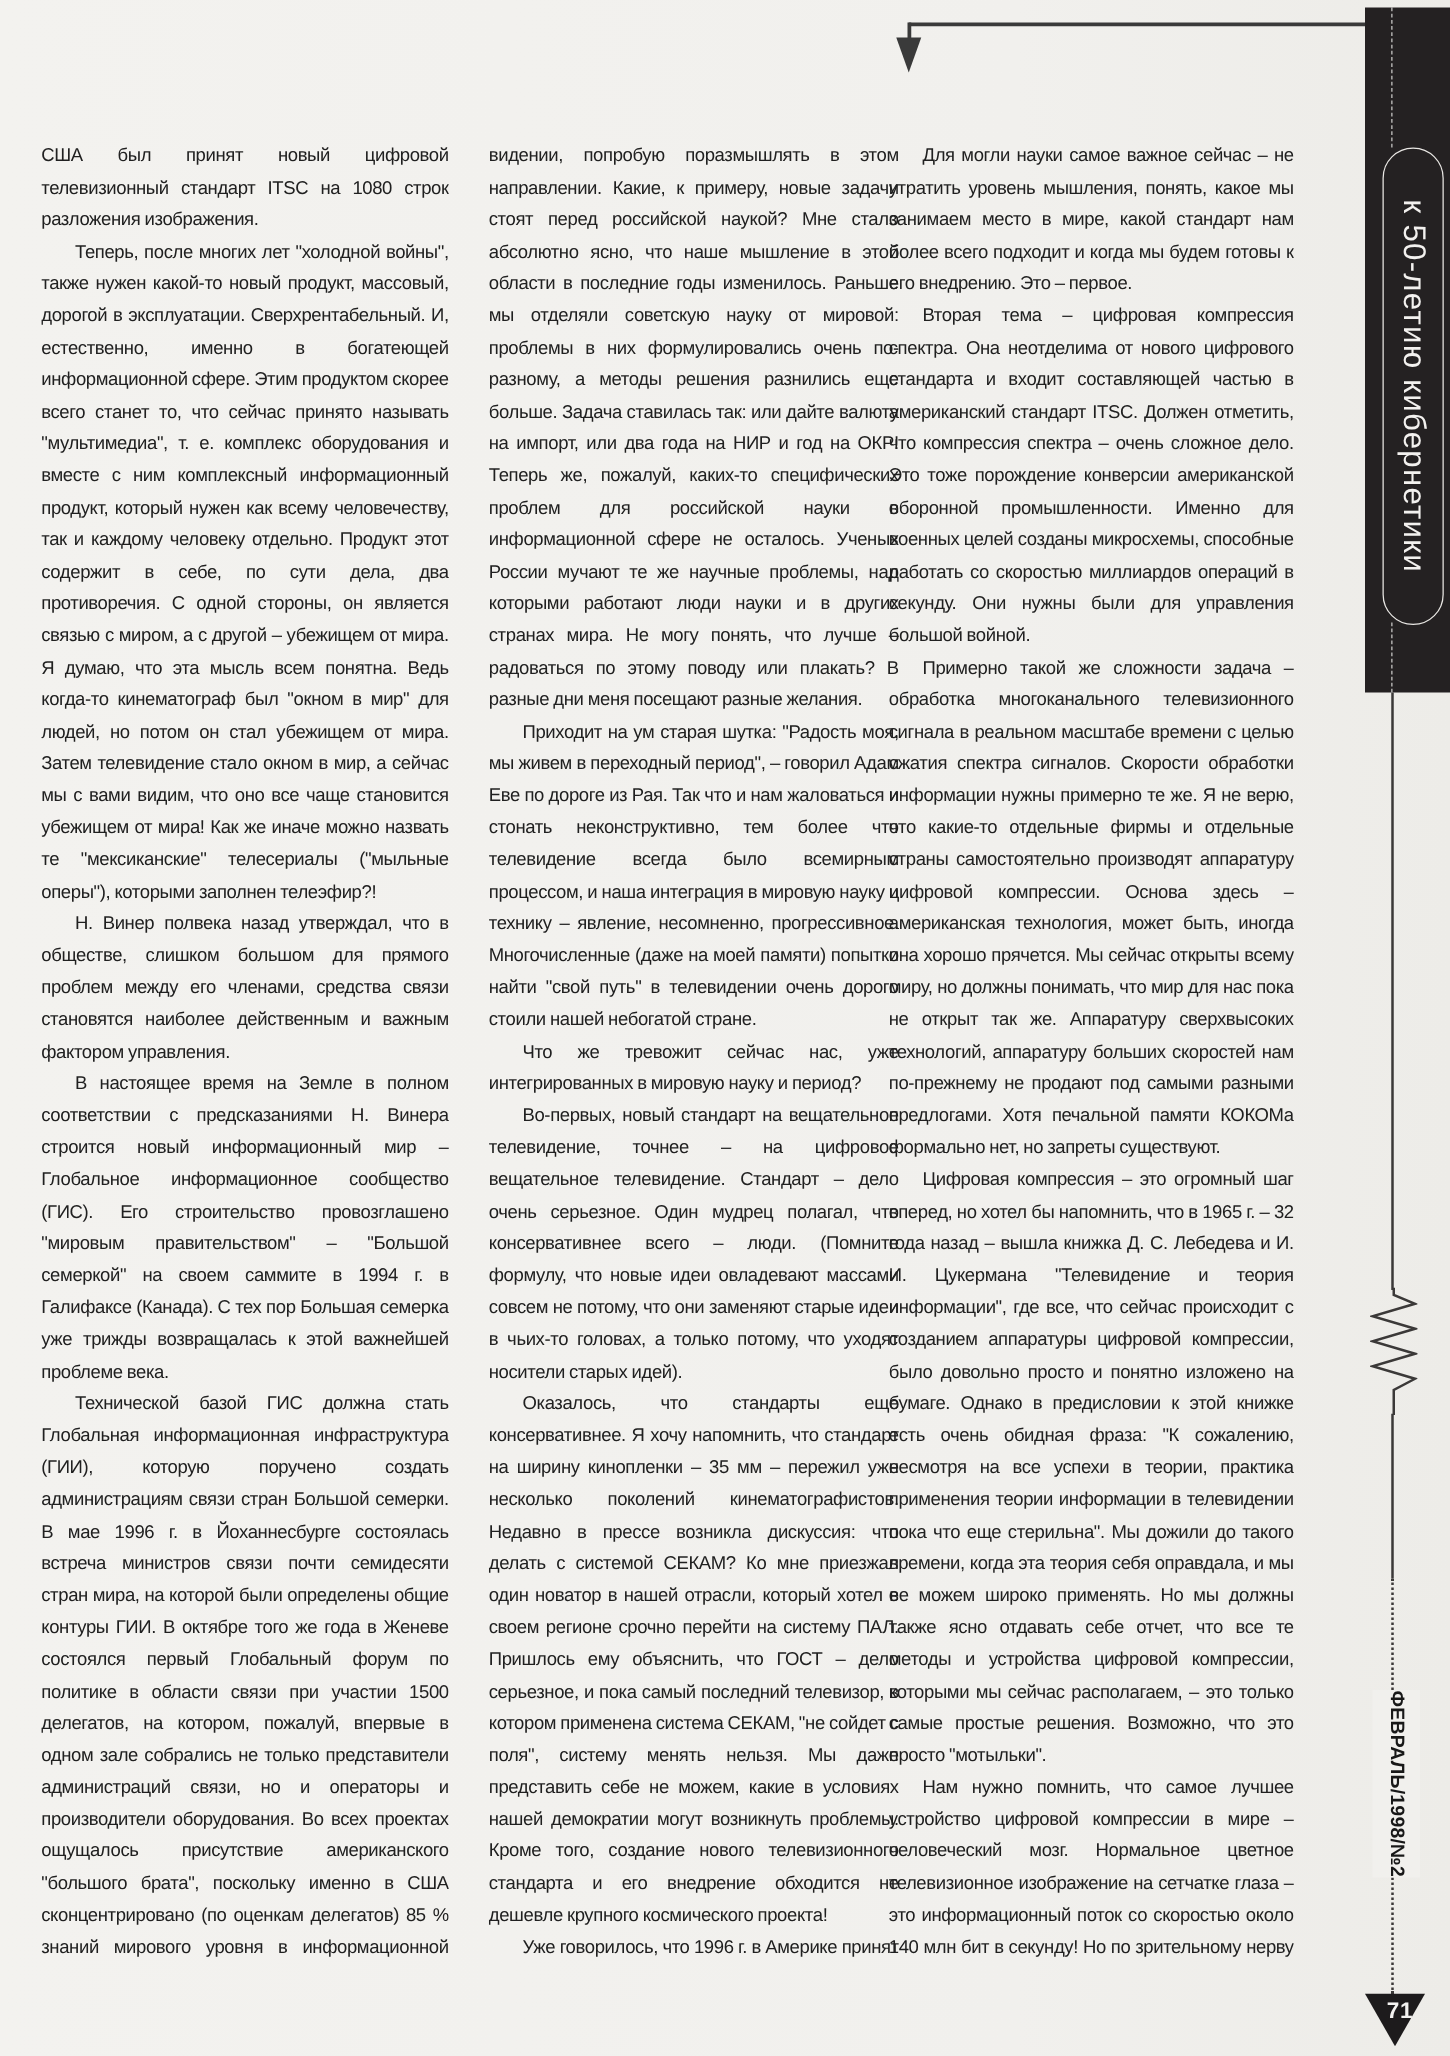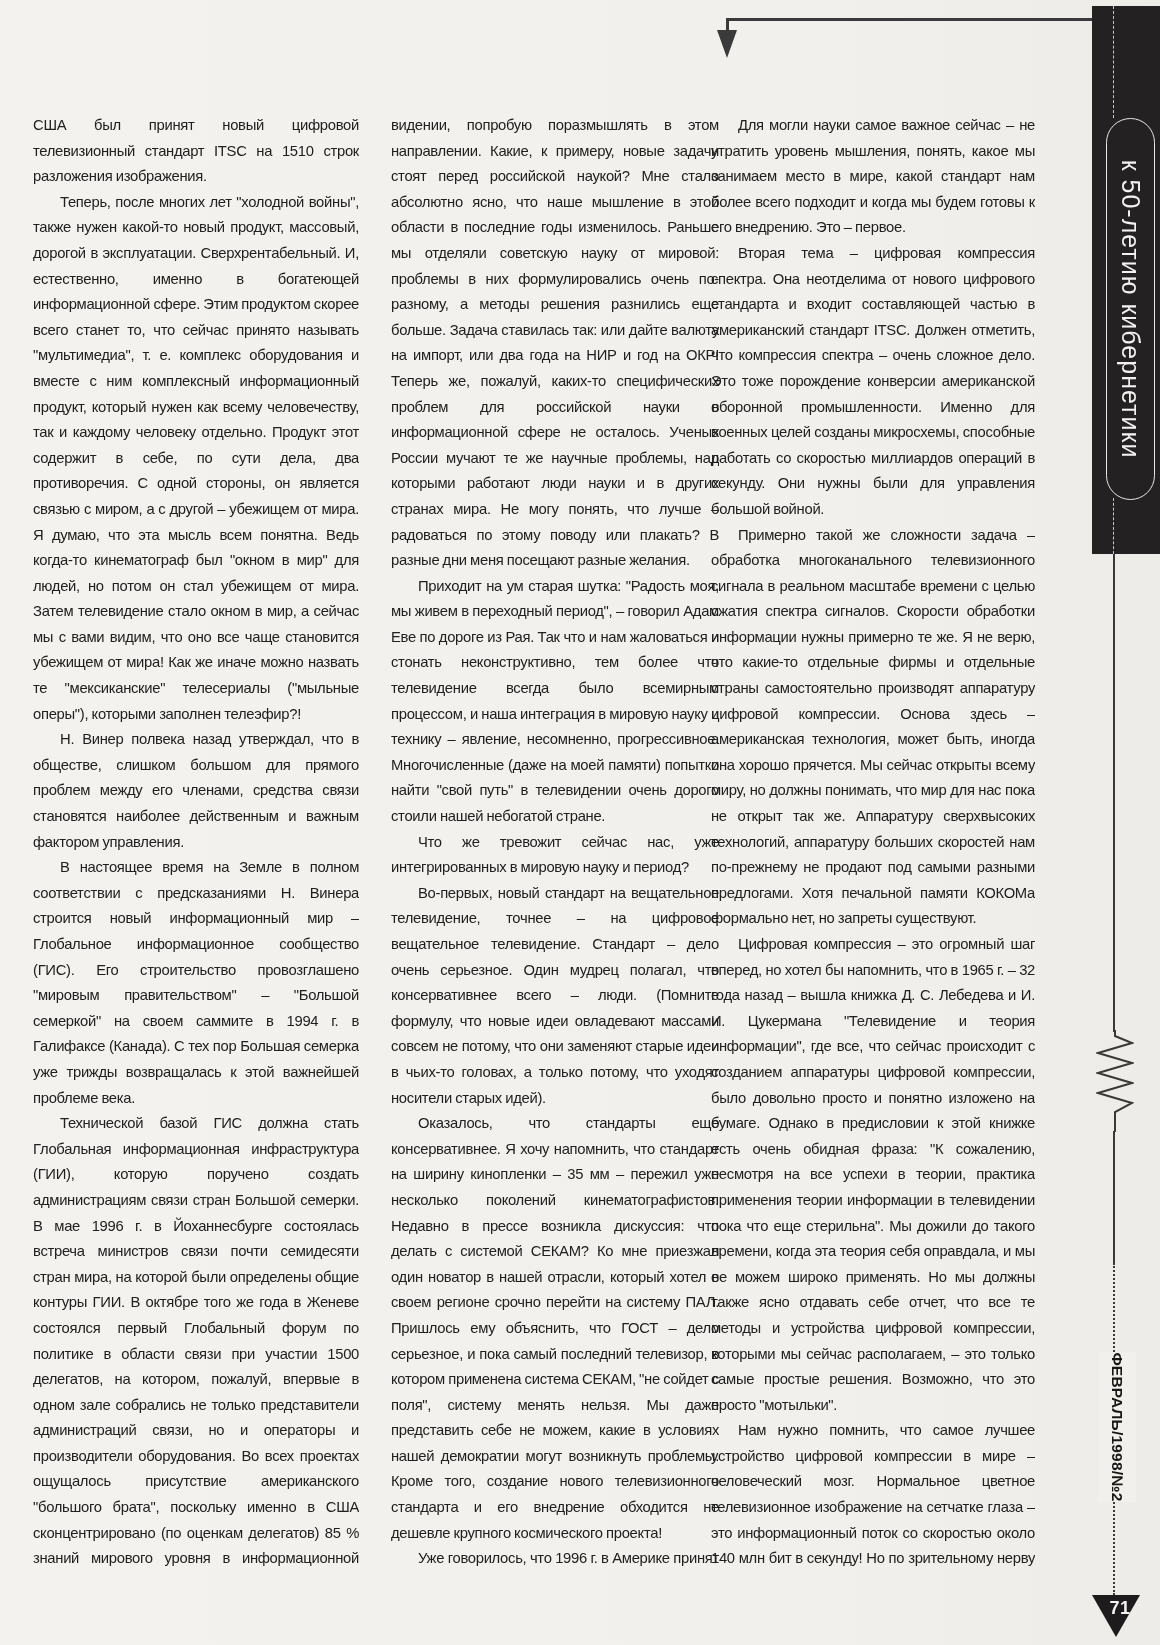--- a/index.html
+++ b/index.html
@@ -94,21 +94,21 @@
 </head>
 <body>
 
 <div class="page">
 
   <div class="top-rule"></div>
   <div class="arrow-stem"></div>
   <div class="arrow-head"></div>
 
   <div class="col col-0">
-      <p class="noindent">США был принят новый цифровой телевизионный стандарт ITSC на 1510 строк разложения изображения.</p>
+      <p class="noindent">США был принят новый цифровой телевизионный стандарт ITSC на 1080 строк разложения изображения.</p>
       <p>Теперь, после многих лет "холодной войны", также нужен какой-то новый продукт, массовый, дорогой в эксплуатации. Сверхрентабельный. И, естественно, именно в богатеющей информационной сфере. Этим продуктом скорее всего станет то, что сейчас принято называть "мультимедиа", т. е. комплекс оборудования и вместе с ним комплексный информационный продукт, который нужен как всему человечеству, так и каждому человеку отдельно. Продукт этот содержит в себе, по сути дела, два противоречия. С одной стороны, он является связью с миром, а с другой – убежищем от мира. Я думаю, что эта мысль всем понятна. Ведь когда-то кинематограф был "окном в мир" для людей, но потом он стал убежищем от мира. Затем телевидение стало окном в мир, а сейчас мы с вами видим, что оно все чаще становится убежищем от мира! Как же иначе можно назвать те "мексиканские" телесериалы ("мыльные оперы"), которыми заполнен телеэфир?!</p>
       <p>Н. Винер полвека назад утверждал, что в обществе, слишком большом для прямого проблем между его членами, средства связи становятся наиболее действенным и важным фактором управления.</p>
       <p>В настоящее время на Земле в полном соответствии с предсказаниями Н. Винера строится новый информационный мир – Глобальное информационное сообщество (ГИС). Его строительство провозглашено "мировым правительством" – "Большой семеркой" на своем саммите в 1994 г. в Галифаксе (Канада). С тех пор Большая семерка уже трижды возвращалась к этой важнейшей проблеме века.</p>
       <p>Технической базой ГИС должна стать Глобальная информационная инфраструктура (ГИИ), которую поручено создать администрациям связи стран Большой семерки. В мае 1996 г. в Йоханнесбурге состоялась встреча министров связи почти семидесяти стран мира, на которой были определены общие контуры ГИИ. В октябре того же года в Женеве состоялся первый Глобальный форум по политике в области связи при участии 1500 делегатов, на котором, пожалуй, впервые в одном зале собрались не только представители администраций связи, но и операторы и производители оборудования. Во всех проектах ощущалось присутствие американского "большого брата", поскольку именно в США сконцентрировано (по оценкам делегатов) 85 % знаний мирового уровня в информационной сфере и большая часть потребителей услуг ГИИ на первых стадиях ее существования. Характерно, что даже в проектах, которые подавались как "европейский ответ" Америке, часто значился американский адрес штаб-квартиры (на недоуменные вопросы фирмачи разводили руками: "такова уж жизнь").</p>
     </div>
   <div class="col col-1">
       <p class="noindent">видении, попробую поразмышлять в этом направлении. Какие, к примеру, новые задачи стоят перед российской наукой? Мне стало абсолютно ясно, что наше мышление в этой области в последние годы изменилось. Раньше мы отделяли советскую науку от мировой: проблемы в них формулировались очень по-разному, а методы решения разнились еще больше. Задача ставилась так: или дайте валюту на импорт, или два года на НИР и год на ОКР! Теперь же, пожалуй, каких-то специфических проблем для российской науки в информационной сфере не осталось. Ученых России мучают те же научные проблемы, над которыми работают люди науки и  в других странах мира. Не могу понять, что лучше – радоваться по этому поводу или плакать? В разные дни меня посещают разные желания.</p>
       <p>Приходит на ум старая шутка: "Радость моя, мы живем в переходный период", – говорил Адам Еве по дороге из Рая. Так что и нам жаловаться и стонать неконструктивно, тем более что телевидение всегда было всемирным процессом, и наша интеграция в мировую науку и технику – явление, несомненно, прогрессивное. Многочисленные (даже на моей памяти) попытки найти "свой путь" в телевидении очень дорого стоили нашей небогатой стране.</p>
       <p>Что же тревожит сейчас нас, уже интегрированных в мировую науку и период?</p>
       <p>Во-первых, новый стандарт на вещательное телевидение, точнее – на цифровое вещательное телевидение. Стандарт – дело очень серьезное. Один мудрец полагал, что консервативнее всего – люди. (Помните формулу, что новые идеи овладевают массами совсем не потому, что они заменяют старые идеи в чьих-то головах, а только потому, что уходят носители старых идей).</p>

